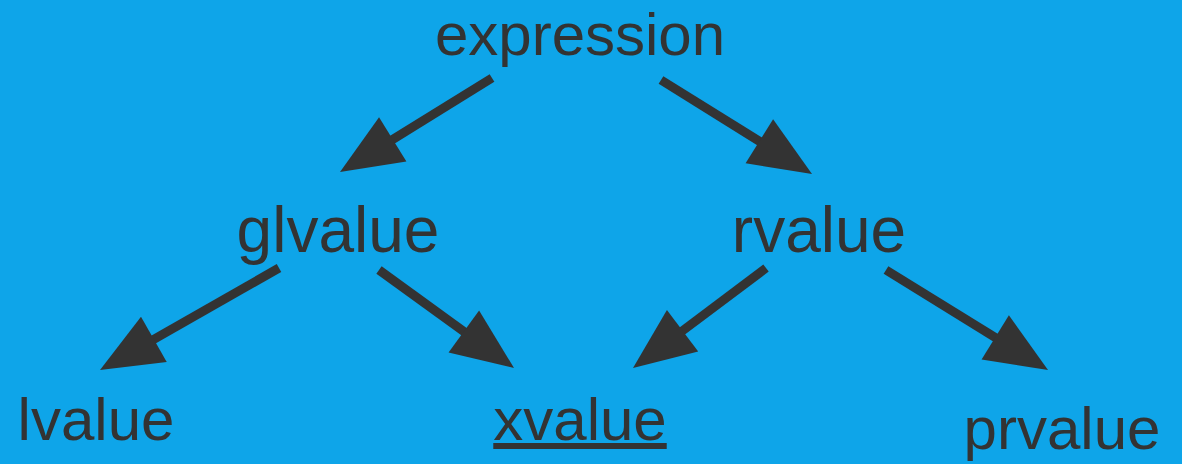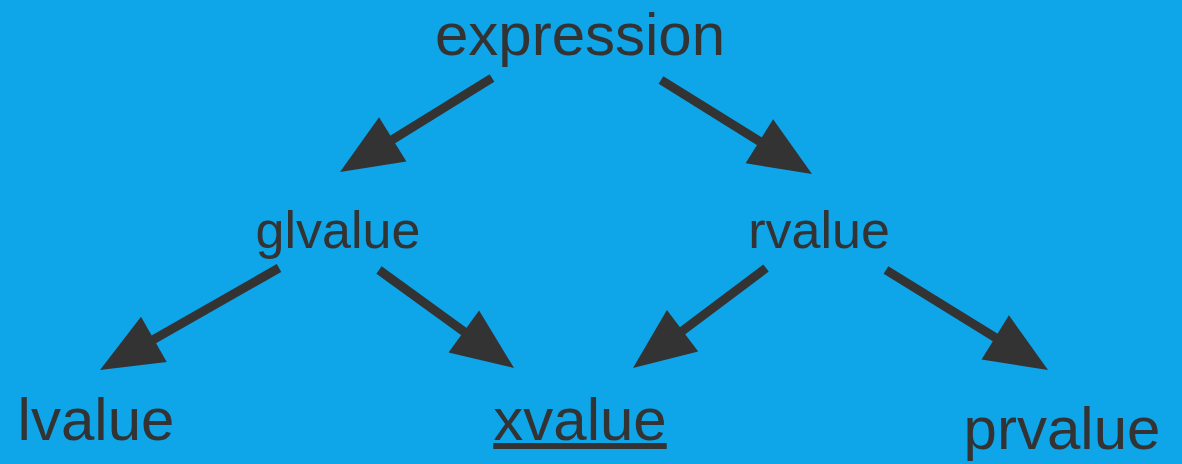--- a/index.html
+++ b/index.html
@@ -27,21 +27,21 @@
     position: absolute;
     color: #333333;
     font-family: "Liberation Sans", "DejaVu Sans", sans-serif;
     font-weight: 400;
     white-space: nowrap;
     transform: translate(-50%, -50%);
     letter-spacing: 0px;
     line-height: 1;
   }
   .lvl-root  { font-size: 60px; }
-  .lvl-mid   { font-size: 52px; }
+  .lvl-mid   { font-size: 64px; }
   .lvl-leaf  { font-size: 60px; }
 </style>
 </head>
 <body>
 
 <div id="diagram-root">
 
   <svg id="edge-layer" viewBox="0 0 1182 464" xmlns="http://www.w3.org/2000/svg">
       <g>
         <line x1="492" y1="78" x2="369.00217114494797" y2="154.0644467919401" stroke="#333333" stroke-width="9" stroke-linecap="butt"></line>

